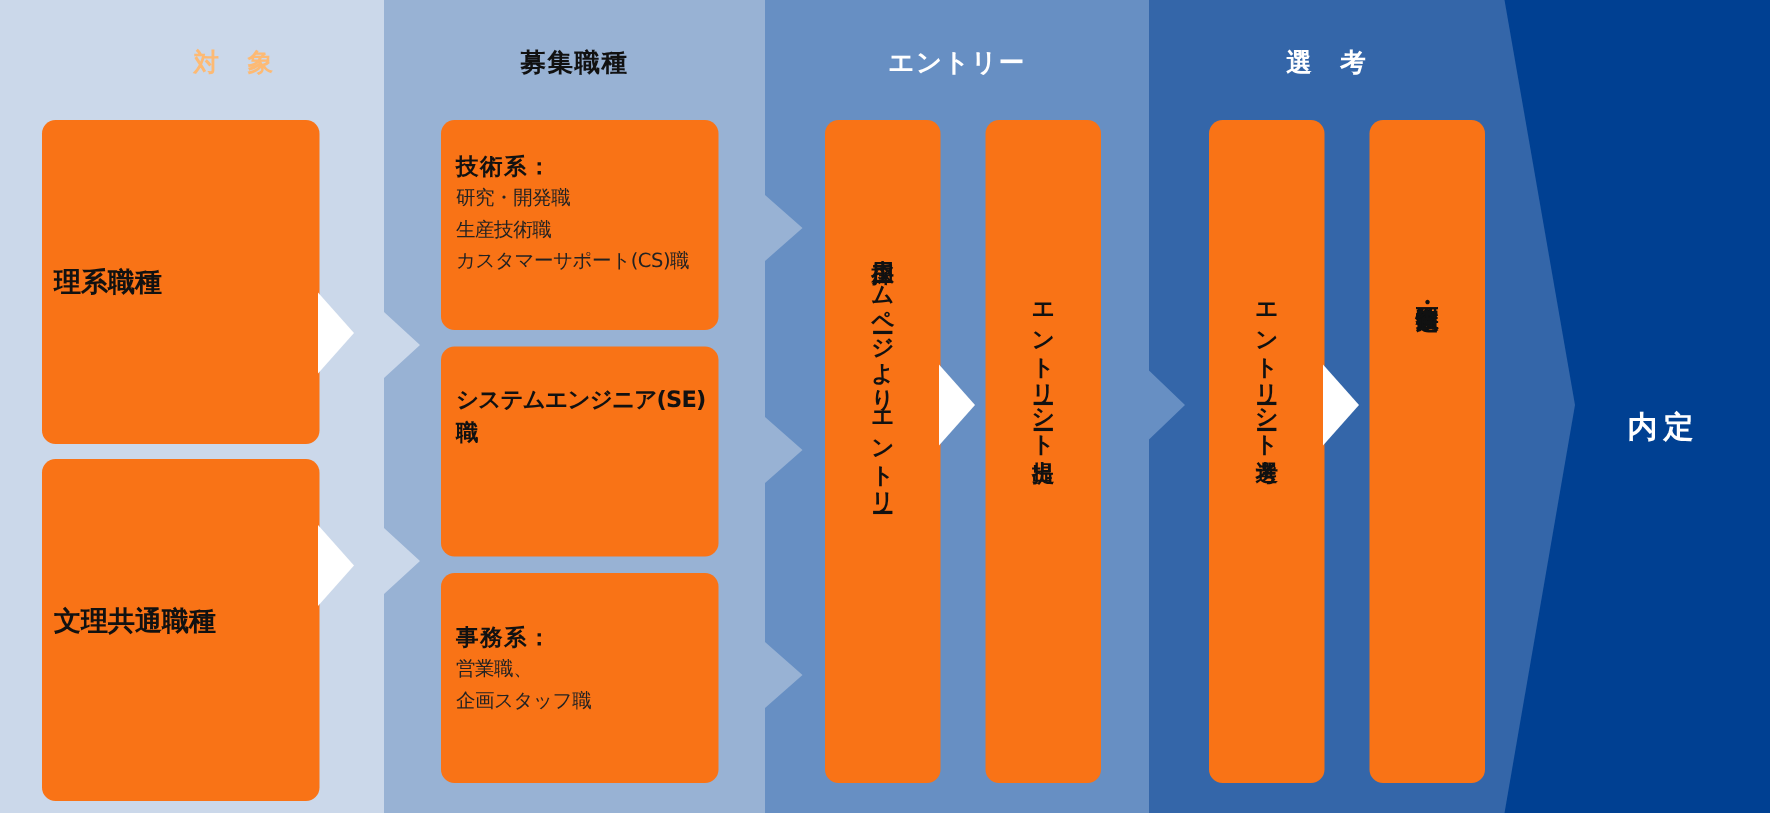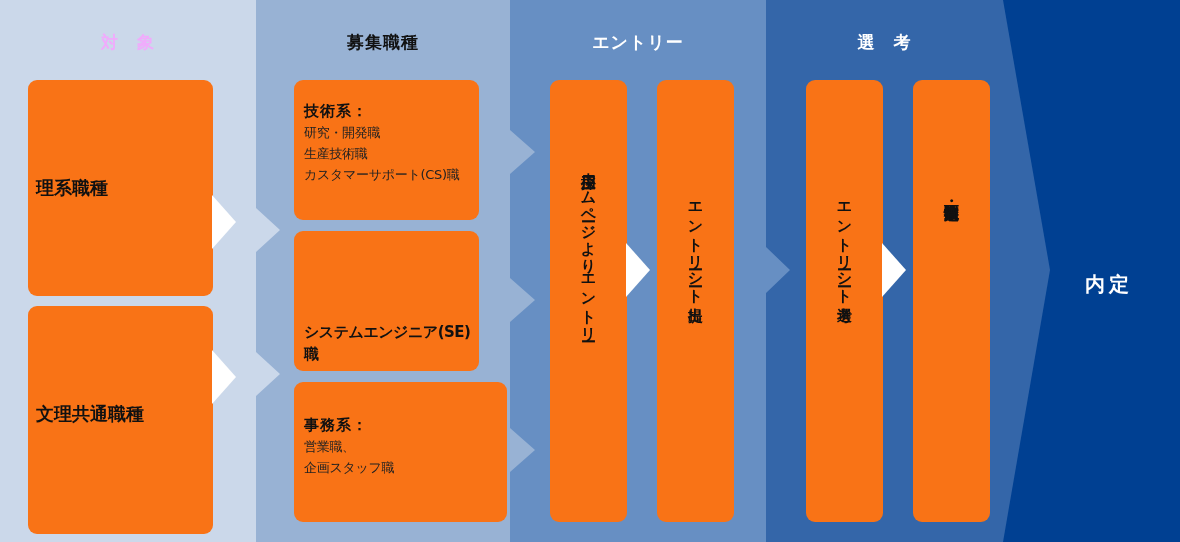--- a/index.html
+++ b/index.html
@@ -33,21 +33,21 @@
     <polygon points="0,0 1003,0 1050,270 1003,542 0,542" fill="#3466a9"></polygon>
 
     <polygon points="0,0 766,0 766,247 790,270 766,293 766,542 0,542" fill="#678fc3"></polygon>
 
     <polygon points="0,0 510,0 510,130 535,152 510,174 510,278 535,300 510,322 510,428 535,450 510,472 510,542 0,542" fill="#98b2d4"></polygon>
 
     <polygon points="0,0 256,0 256,208 280,230 256,252 256,352 280,374 256,396 256,542 0,542" fill="#cbd8ea"></polygon>
   </svg>
 </div>
 
-<div class="col-title" style="left:0;width:256px;color:#f0abfc;">対　象</div>
+<div class="col-title" style="left:0;width:256px;color:#fdba74;padding-left:28px;">対　象</div>
 <div class="col-title" style="left:256px;width:254px;color:#111;">募集職種</div>
 <div class="col-title" style="left:510px;width:256px;color:#fff;">エントリー</div>
 <div class="col-title" style="left:766px;width:237px;color:#fff;">選　考</div>
 
 <div class="card" style="left:28px;top:80px;width:185px;height:216px;">
   <span class="hcard-text" style="top:96px;">理系職種</span>
 </div>
 <div class="card-notch" style="left:212px;top:195px;"></div>
 
 <div class="card" style="left:28px;top:306px;width:185px;height:228px;">
@@ -55,25 +55,25 @@
 </div>
 <div class="card-notch" style="left:212px;top:350px;"></div>
 
 <div class="card job-card" style="left:294px;top:80px;width:185px;height:140px;">
   <div class="job-head">技術系：</div>
   <div class="job-line">研究・開発職</div>
   <div class="job-line">生産技術職</div>
   <div class="job-line">カスタマーサポート(CS)職</div>
 </div>
 
-<div class="card job-card" style="left:294px;top:231px;width:185px;height:140px;padding-top:90px;">
+<div class="card job-card" style="left:294px;top:231px;width:185px;height:140px;padding-top:24px;">
   <div class="job-head" style="letter-spacing:-0.5px;">システムエンジニア(SE)職</div>
 </div>
 
-<div class="card job-card" style="left:294px;top:382px;width:213px;height:140px;padding-top:32px;">
+<div class="card job-card" style="left:294px;top:382px;width:185px;height:140px;padding-top:32px;">
   <div class="job-head">事務系：</div>
   <div class="job-line">営業職、</div>
   <div class="job-line">企画スタッフ職</div>
 </div>
 
 <div class="card" style="left:550px;top:80px;width:77px;height:442px;">
   <div class="vtext" style="top:83px;width:22px;">採用ホームページよりエントリー</div>
 </div>
 <div class="card-notch" style="left:626px;top:243px;"></div>
 

